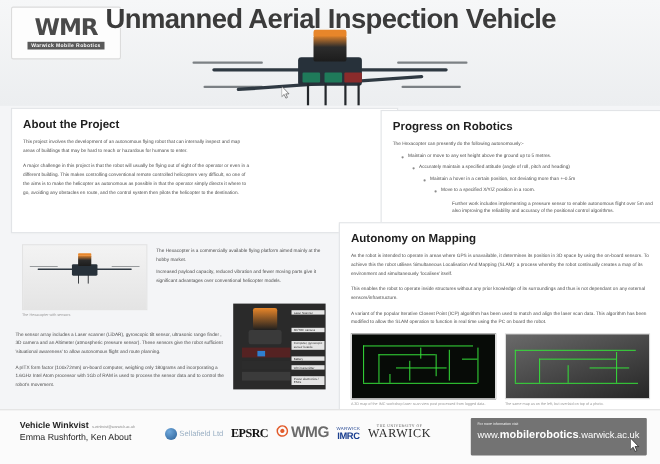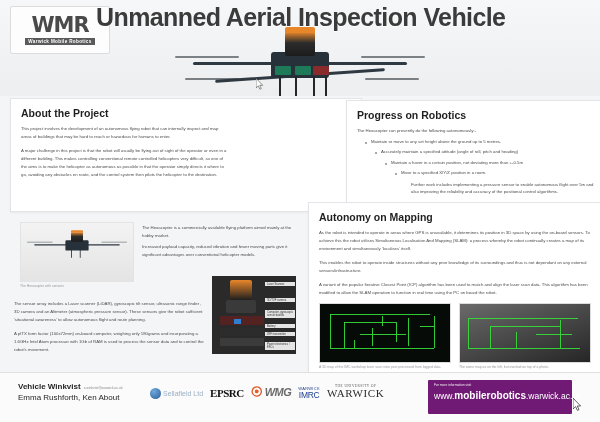--- a/index.html
+++ b/index.html
@@ -91,28 +91,28 @@
   .a1{font-size:8px;font-weight:bold;color:#1f1f1f;}
   .email{font-size:3.4px;color:#8a8a8a;font-weight:normal;margin-left:3px;}
   .a2{font-size:8px;color:#1f1f1f;margin-top:2px;}
 
   .sponsors{position:absolute;left:150px;top:384px;display:flex;align-items:flex-end;gap:7px;}
   .sp{display:flex;align-items:center;gap:2px;}
   .sp-sella{font-size:7px;color:#9bb0c4;}
   .sp-dot{width:11px;height:11px;border-radius:50%;
     background:radial-gradient(circle at 35% 30%,#6fa8dc,#2a5f96);}
   .sp-epsrc{font-family:"Liberation Serif",serif;font-weight:bold;font-size:11px;color:#111;letter-spacing:-.5px;}
-  .sp-wmg{font-size:11px;font-weight:bold;color:#6b6b6b;letter-spacing:-.5px;font-style:italic;}
+  .sp-wmg{font-size:14px;font-weight:bold;color:#6b6b6b;letter-spacing:-.5px;}
   .sp-wmg-o{color:#e25b2a;}
-  .sp-imrc{font-size:8.5px;font-weight:normal;color:#1b3f8f;letter-spacing:-.3px;line-height:.95;}
+  .sp-imrc{font-size:8.5px;font-weight:bold;color:#1b3f8f;letter-spacing:-.3px;line-height:.95;}
   .sp-imrc-top{font-size:4px;color:#1b3f8f;letter-spacing:.3px;}
   .sp-warwick{font-family:"Liberation Serif",serif;font-size:11px;color:#2b2b2b;letter-spacing:.6px;line-height:1;}
   .sp-warwick-top{font-family:"Liberation Serif",serif;font-size:3.4px;color:#555;letter-spacing:.5px;}
 
-  .urlbar{position:absolute;left:428px;top:380px;width:144px;height:34px;background:#701a75;
+  .urlbar{position:absolute;left:428px;top:380px;width:160px;height:34px;background:#737373;
     border-radius:1px;color:#fff;padding:3px 6px;box-sizing:border-box;}
   .url-small{font-size:3.3px;opacity:.92;}
   .url-main{font-size:8.5px;margin-top:3px;white-space:nowrap;}
   .url-main b{font-size:10px;}
 
   .cursor{position:absolute;left:573px;top:398px;width:9px;height:13px;z-index:40;}
   .cursor2{position:absolute;left:256px;top:78px;width:8px;height:12px;z-index:40;opacity:.85;}
 </style>
 </head>
 <body>

